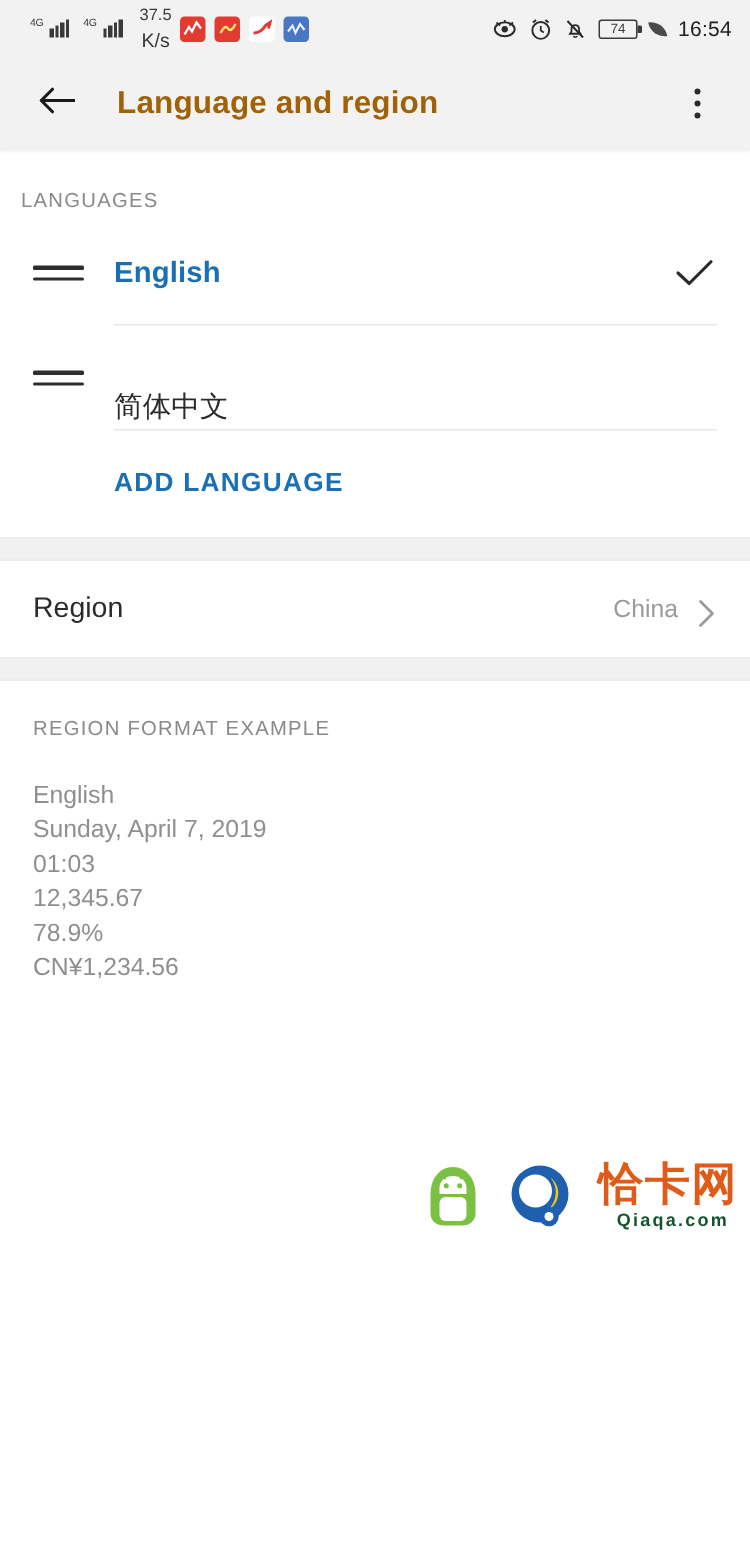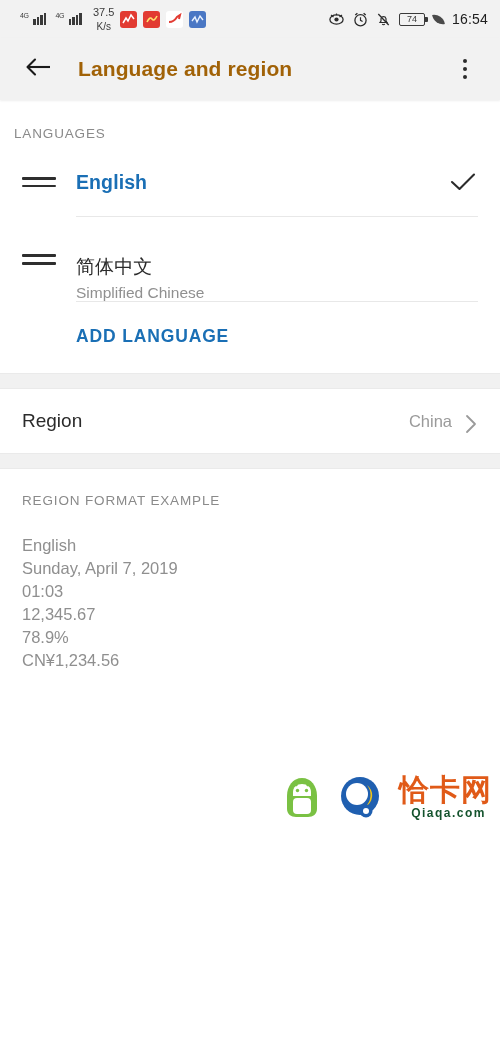--- a/index.html
+++ b/index.html
@@ -27,21 +27,21 @@
   }
   .signal .bar { width: 2.5px; background: #3a3a3a; }
   .signal .bar:nth-of-type(1) { height: 4px; }
   .signal .bar:nth-of-type(2) { height: 6px; }
   .signal .bar:nth-of-type(3) { height: 8px; }
   .signal .bar:nth-of-type(4) { height: 10px; }
   .signal .bar:nth-of-type(5) { height: 12px; }
 
   .netspeed { display: flex; flex-direction: column; align-items: center; line-height: 1; margin-left: 2px;}
   .netspeed .val { font-size: 11px; color: #3a3a3a; font-weight: 400; }
-  .netspeed .unit { font-size: 10px; color: #3a3a3a; margin-top: 4px; }
+  .netspeed .unit { font-size: 13px; color: #3a3a3a; margin-top: 4px; }
 
   .appicon { width: 17px; height: 17px; border-radius: 3px; position: relative; overflow: hidden; }
   .appicon.red { background: #e23b32; }
   .appicon.blue { background: #4a77c4; }
   .appicon .glyph {
     position: absolute; inset: 0; display: flex; align-items: center; justify-content: center;
     font-size: 10px; color: #fff; font-weight: bold;
   }
 
   .sicon { color: #2b2b2b; display: inline-flex; align-items: center; }
@@ -271,21 +271,20 @@
         <div class="row-divider"></div>
       </div>
 
       <div class="lang-row">
         <div class="drag-handle">
           <span class="line"></span>
           <span class="line"></span>
         </div>
         <div class="lang-texts">
           <span class="lang-primary plain">简体中文</span>
-          <span class="lang-secondary">Simplified Chinese</span>
         </div>
         <div class="row-divider"></div>
       </div>
 
       <div class="add-language">ADD LANGUAGE</div>
     </div>
 
     <div class="section-gap"></div>
 
     <div class="region-row">

